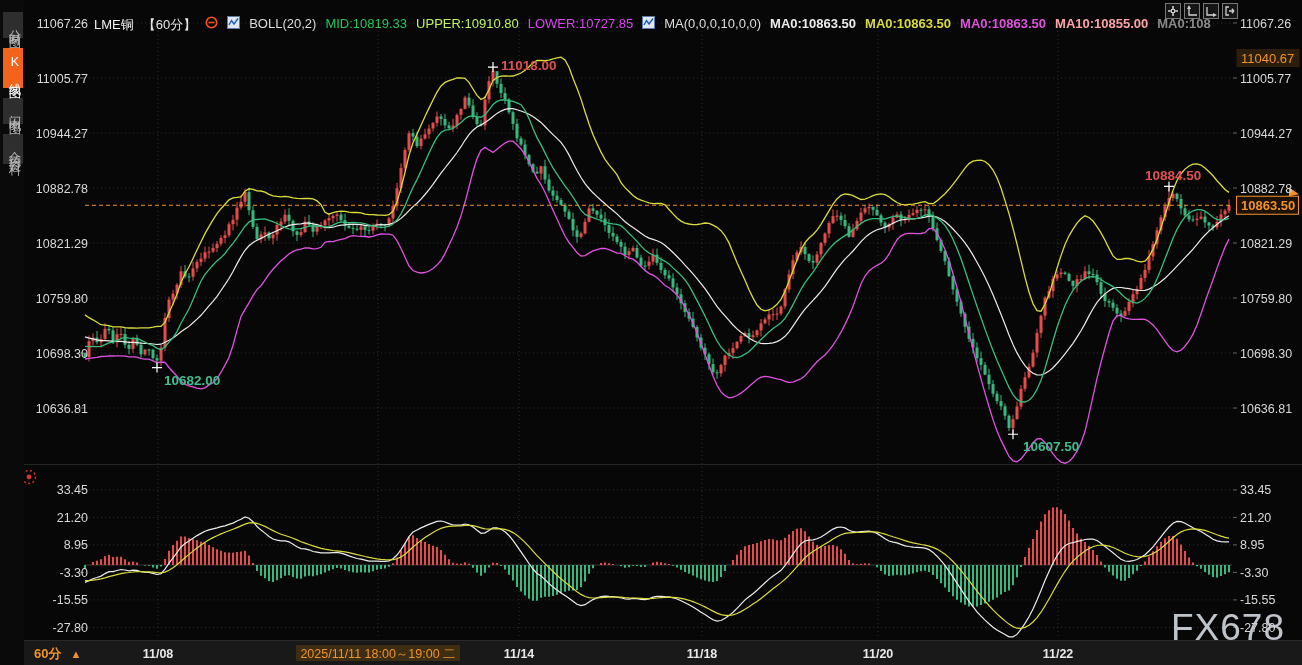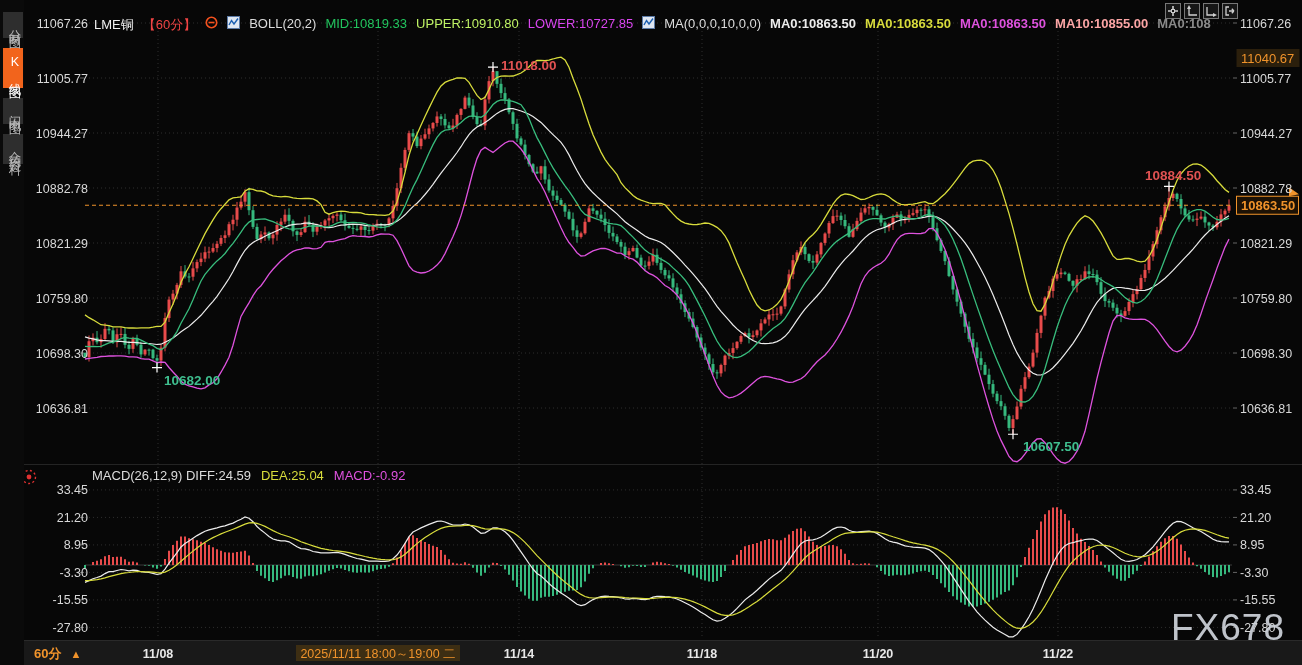--- a/index.html
+++ b/index.html
@@ -8,21 +8,21 @@
   
   .sidebar{position:absolute;left:0;top:0;width:24px;height:665px;background:#0a0a0a;padding-top:12px;box-sizing:border-box;}
   .side-tab{writing-mode:vertical-rl;text-orientation:upright;width:20px;margin:0 0 10px 3px;
             padding:7px 0;background:#2e2e2e;color:#b8b8b8;font-size:12.5px;letter-spacing:4px;
             text-align:center;cursor:pointer;}
   .side-tab.active{background:#f2641c;color:#ffffff;}
   
   .header{position:absolute;left:24px;top:16px;height:22px;width:1130px;display:flex;align-items:flex-start;
           padding-left:70px;gap:9px;font-size:13px;color:#dcdcdc;white-space:nowrap;overflow:hidden;}
   .header .sym{color:#f0f0f0;}
-  .header .period{color:#ef4444;}
+  .header .period{color:#e5e5e5;}
   .hicon{display:inline-flex;align-items:center;}
   .macd-header{position:absolute;left:92px;top:468px;font-size:13px;color:#dcdcdc;display:flex;gap:10px;white-space:nowrap;}
   .toolbar{position:absolute;right:64px;top:3px;display:flex;gap:3px;}
   .tool-btn{width:16px;height:16px;border:1px solid #777;background:#161616;display:flex;align-items:center;justify-content:center;cursor:pointer;box-sizing:border-box;}
   .chart-svg{position:absolute;left:24px;top:0;}
   .footer-period{position:absolute;left:34px;top:645px;color:#f0932b;font-weight:bold;font-size:13px;display:flex;align-items:center;gap:9px;text-align:center;}
   .footer-period .tri{font-size:11px;}
   .watermark{position:absolute;left:1171px;top:607px;font-size:37px;color:#cdd2d9;opacity:.93;letter-spacing:1px;text-align:right;}
 </style>
 </head>
@@ -1066,25 +1066,20 @@
         </svg>
     </span>
     <span class="tool-btn">
       <svg width="12" height="12" viewBox="0 0 12 12">
           <path d="M5 2 H2 V10 H5" stroke="#cfcfcf" stroke-width="1.3" fill="none"></path>
           <path d="M5 6 H10 M10 6 L7.8 3.8 M10 6 L7.8 8.2" stroke="#cfcfcf" stroke-width="1.3" fill="none"></path>
         </svg>
     </span>
   </div>
 
-  <div class="macd-header">
-    <span><span>MACD(26,12,9)</span> <span>DIFF:24.59</span></span>
-    <span style="color:#d8dc3c">DEA:25.04</span>
-    <span style="color:#de52de">MACD:-0.92</span>
-  </div>
 
   <div class="footer-period">
     <span>60分</span>
     <span class="tri">▲</span>
   </div>
 
   <div class="watermark">FX678</div>
 </div>
 
 </body></html>

